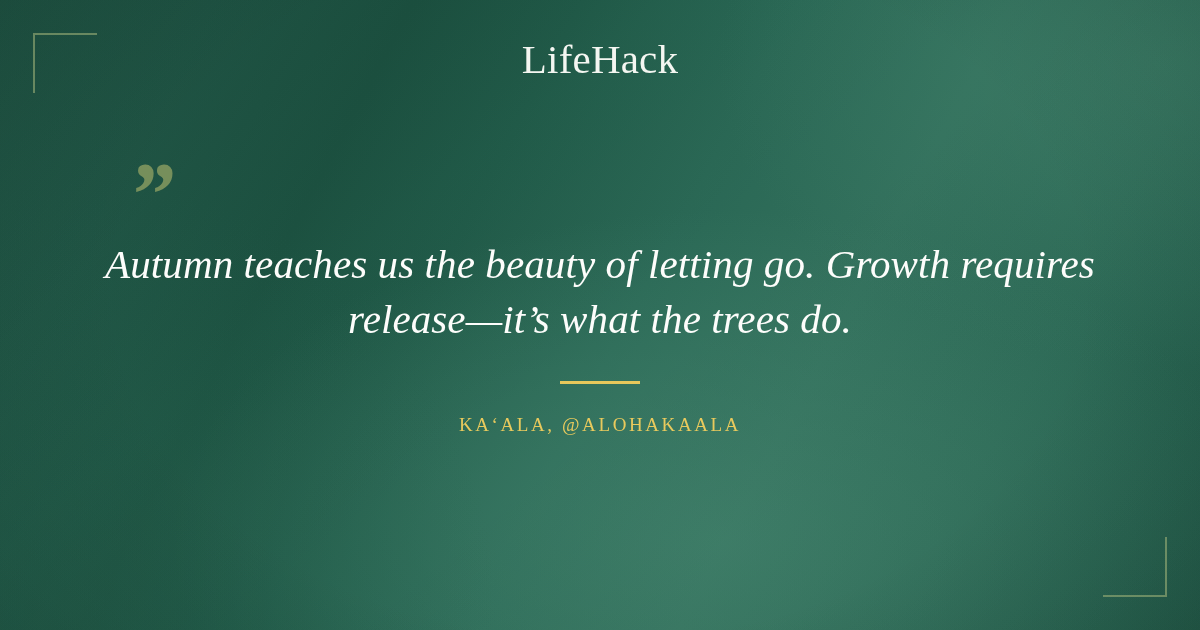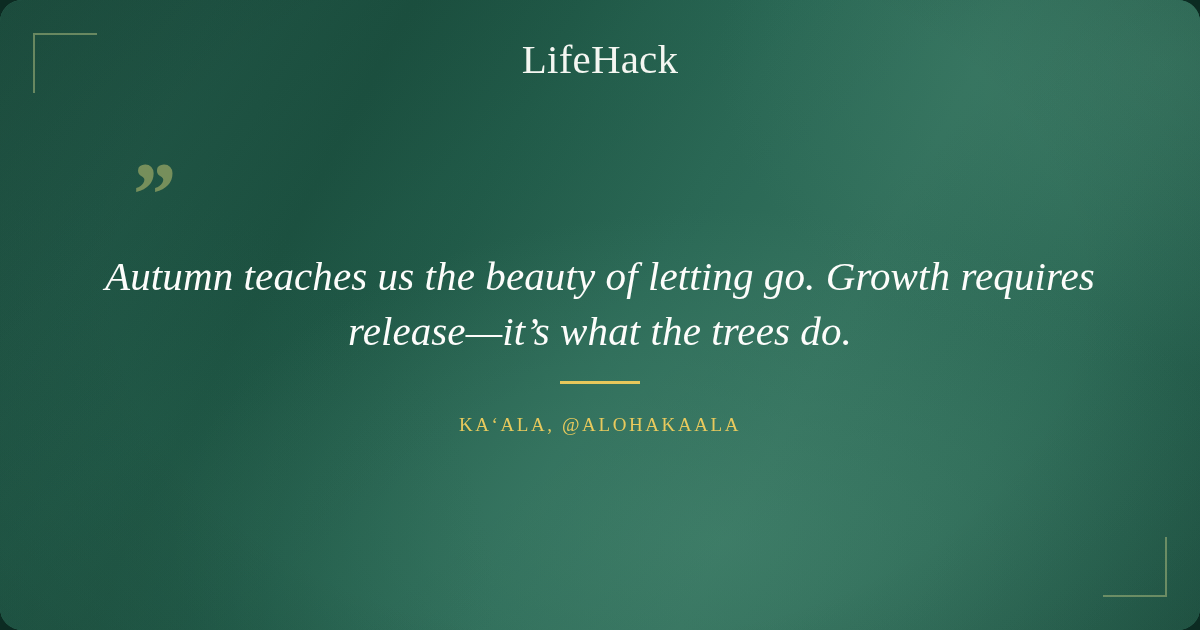--- a/index.html
+++ b/index.html
@@ -8,21 +8,20 @@
     background: #0c2b22;
   }
 
   #card {
     position: relative;
     width: 1200px;
     height: 630px;
     overflow: hidden;
     background-color: #2b6b57;
     font-family: "Liberation Sans", sans-serif;
-    border-radius: 22px;
   }
 
   
   .bg-layer {
     position: absolute;
     inset: 0;
     pointer-events: none;
   }
   .bg-base {
     background:
@@ -126,21 +125,21 @@
   }
 
   
   .quote-block {
     position: absolute;
     left: 80px;
     right: 80px;
     top: 237px;
   }
   .quote-text {
-    margin: 12px;
+    margin: 0;
     text-align: center;
     font-family: "Liberation Serif", "DejaVu Serif", serif;
     font-style: italic;
     font-weight: 400;
     font-size: 41px;
     line-height: 1.33;
     color: #fdfdfb;
     letter-spacing: 0.1px;
   }
 

